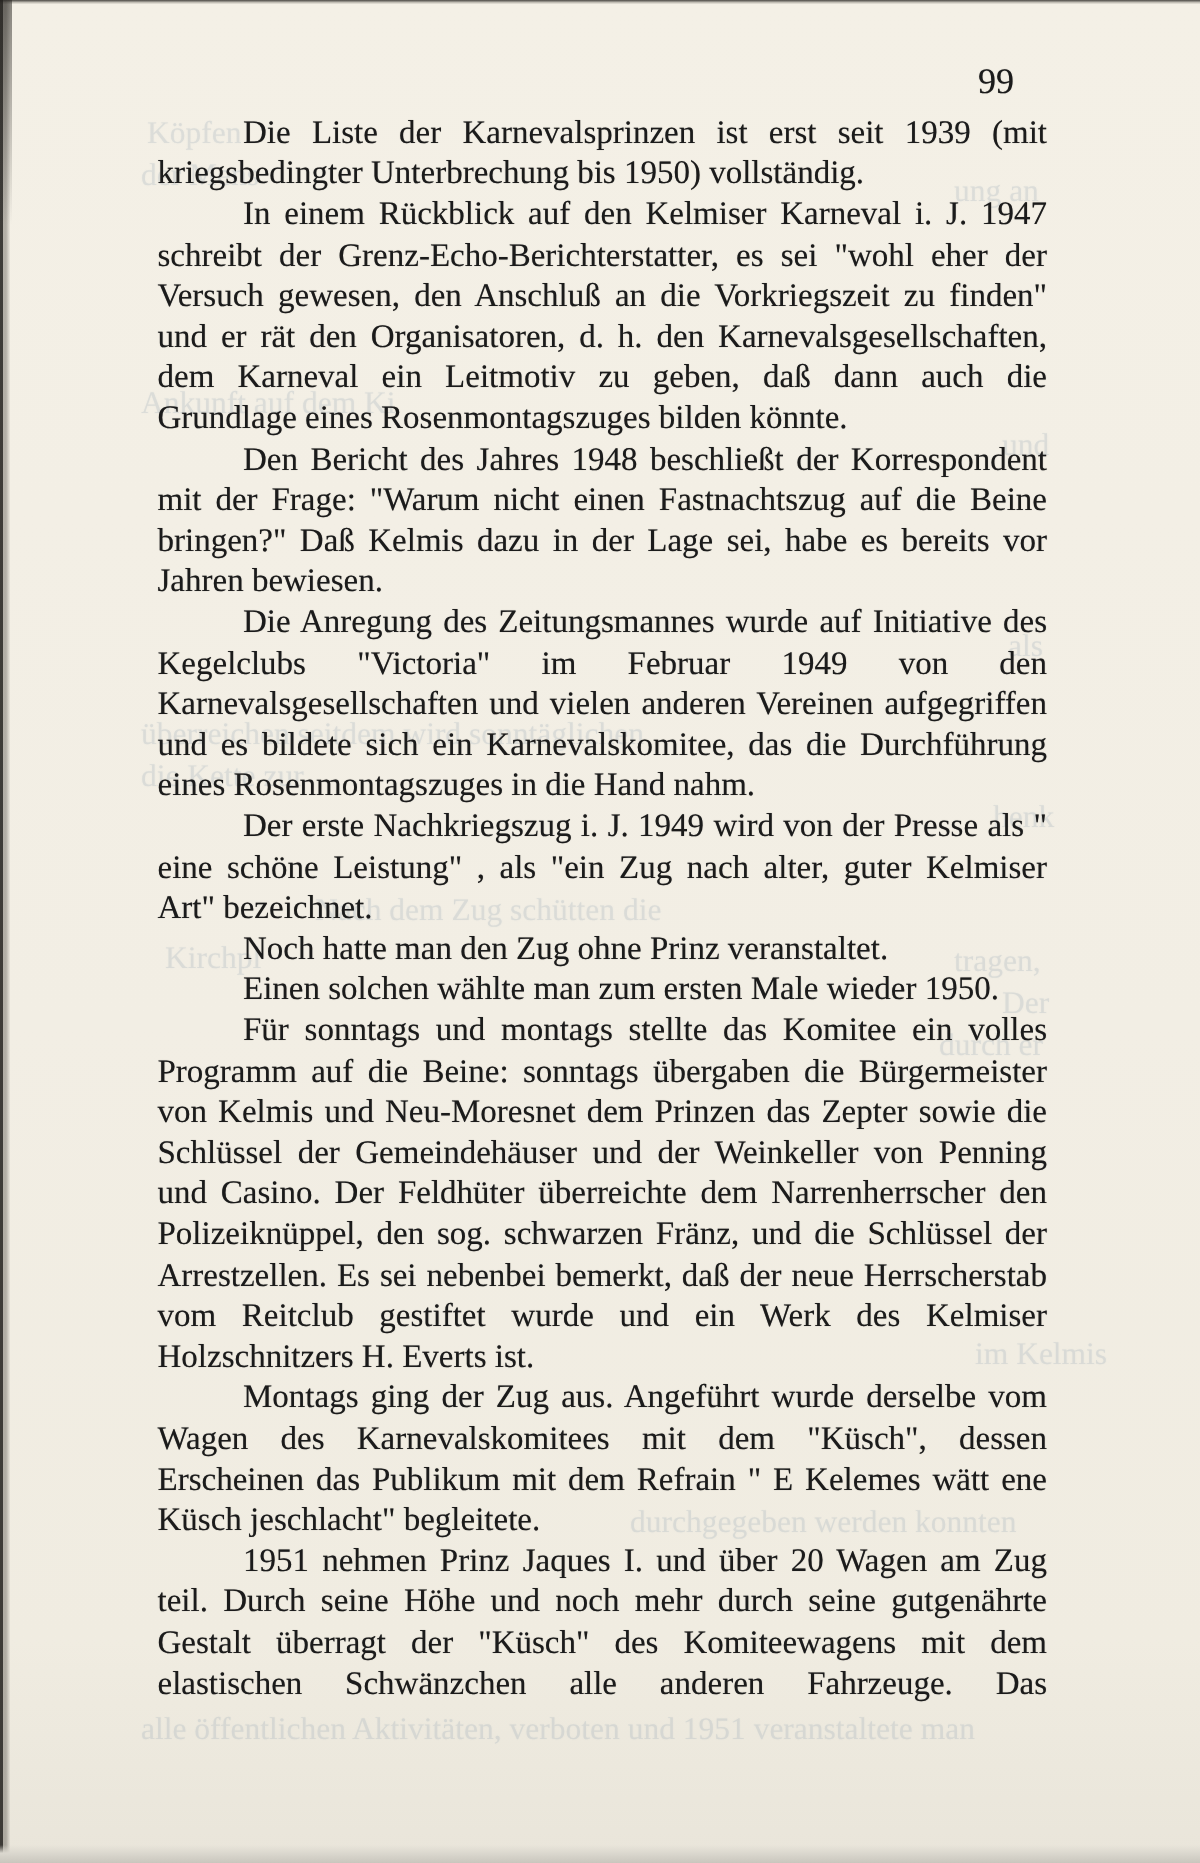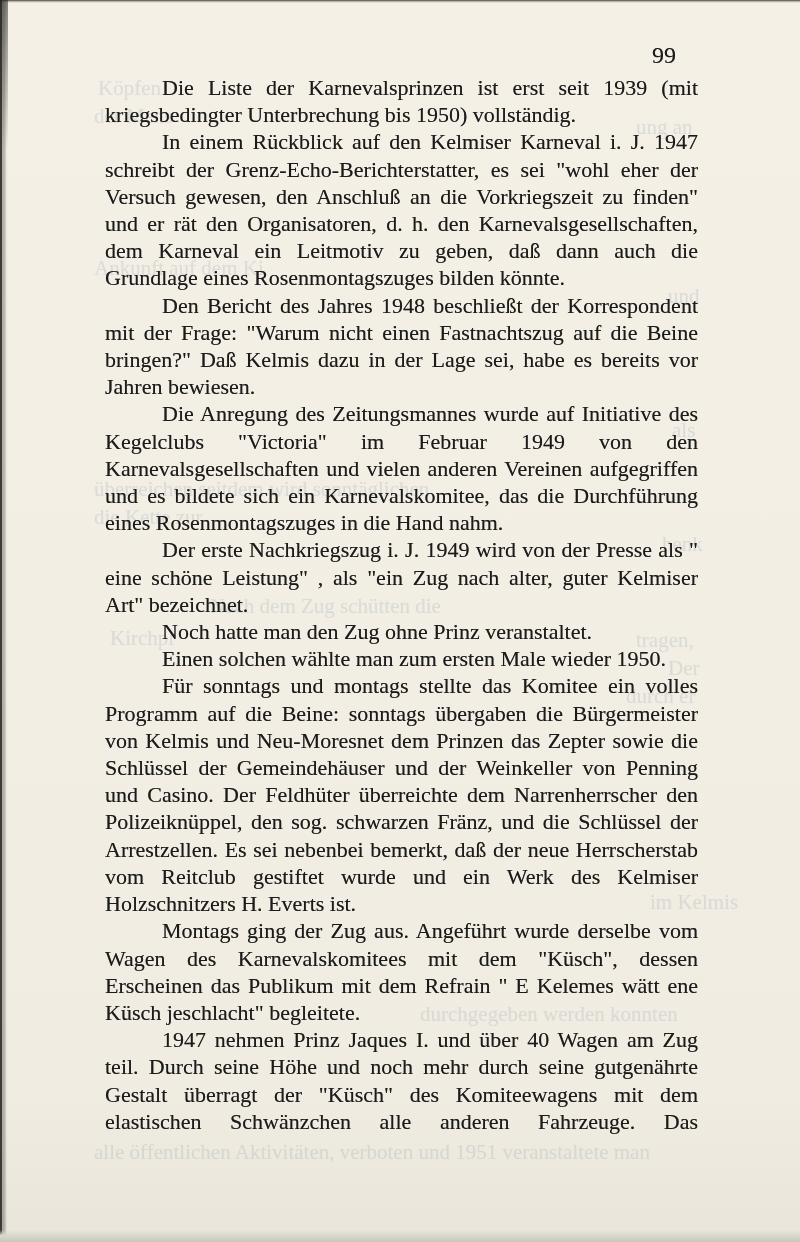--- a/index.html
+++ b/index.html
@@ -85,21 +85,21 @@
   <div class="text-block">
     <p>Die Liste der Karnevalsprinzen ist erst seit 1939 (mit kriegsbedingter Unterbrechung bis 1950) vollständig.</p>
     <p>In einem Rückblick auf den Kelmiser Karneval i. J. 1947 schreibt der Grenz-Echo-Berichterstatter, es sei "wohl eher der Versuch gewesen, den Anschluß an die Vorkriegszeit zu finden" und er rät den Organisatoren, d. h. den Karnevalsgesellschaften, dem Karneval ein Leitmotiv zu geben, daß dann auch die Grundlage eines Rosenmontagszuges bilden könnte.</p>
     <p>Den Bericht des Jahres 1948 beschließt der Korrespondent mit der Frage: "Warum nicht einen Fastnachtszug auf die Beine bringen?" Daß Kelmis dazu in der Lage sei, habe es bereits vor Jahren bewiesen.</p>
     <p>Die Anregung des Zeitungsmannes wurde auf Initiative des Kegelclubs "Victoria" im Februar 1949 von den Karnevalsgesellschaften und vielen anderen Vereinen aufgegriffen und es bildete sich ein Karnevalskomitee, das die Durchführung eines Rosenmontagszuges in die Hand nahm.</p>
     <p>Der erste Nachkriegszug i. J. 1949 wird von der Presse als " eine schöne Leistung" , als "ein Zug nach alter, guter Kelmiser Art" bezeichnet.</p>
     <p>Noch hatte man den Zug ohne Prinz veranstaltet.</p>
     <p>Einen solchen wählte man zum ersten Male wieder 1950.</p>
     <p>Für sonntags und montags stellte das Komitee ein volles Programm auf die Beine: sonntags übergaben die Bürgermeister von Kelmis und Neu-Moresnet dem Prinzen das Zepter sowie die Schlüssel der Gemeindehäuser und der Weinkeller von Penning und Casino. Der Feldhüter überreichte dem Narrenherrscher den Polizeiknüppel, den sog. schwarzen Fränz, und die Schlüssel der Arrestzellen. Es sei nebenbei bemerkt, daß der neue Herrscherstab vom Reitclub gestiftet wurde und ein Werk des Kelmiser Holzschnitzers H. Everts ist.</p>
     <p>Montags ging der Zug aus. Angeführt wurde derselbe vom Wagen des Karnevalskomitees mit dem "Küsch", dessen Erscheinen das Publikum mit dem Refrain " E Kelemes wätt ene Küsch jeschlacht" begleitete.</p>
-    <p>1947 nehmen Prinz Jaques I. und über 40 Wagen am Zug teil. Durch seine Höhe und noch mehr durch seine gutgenährte Gestalt überragt der "Küsch" des Komiteewagens mit dem elastischen Schwänzchen alle anderen Fahrzeuge. Das</p>
+    <p>1951 nehmen Prinz Jaques I. und über 20 Wagen am Zug teil. Durch seine Höhe und noch mehr durch seine gutgenährte Gestalt überragt der "Küsch" des Komiteewagens mit dem elastischen Schwänzchen alle anderen Fahrzeuge. Das</p>
   </div>
 
   <div class="edge-top"></div>
   <div class="edge-left"></div>
   <div class="edge-left-corner"></div>
   <div class="edge-bottom"></div>
 
 </div>
 
 </body></html>

